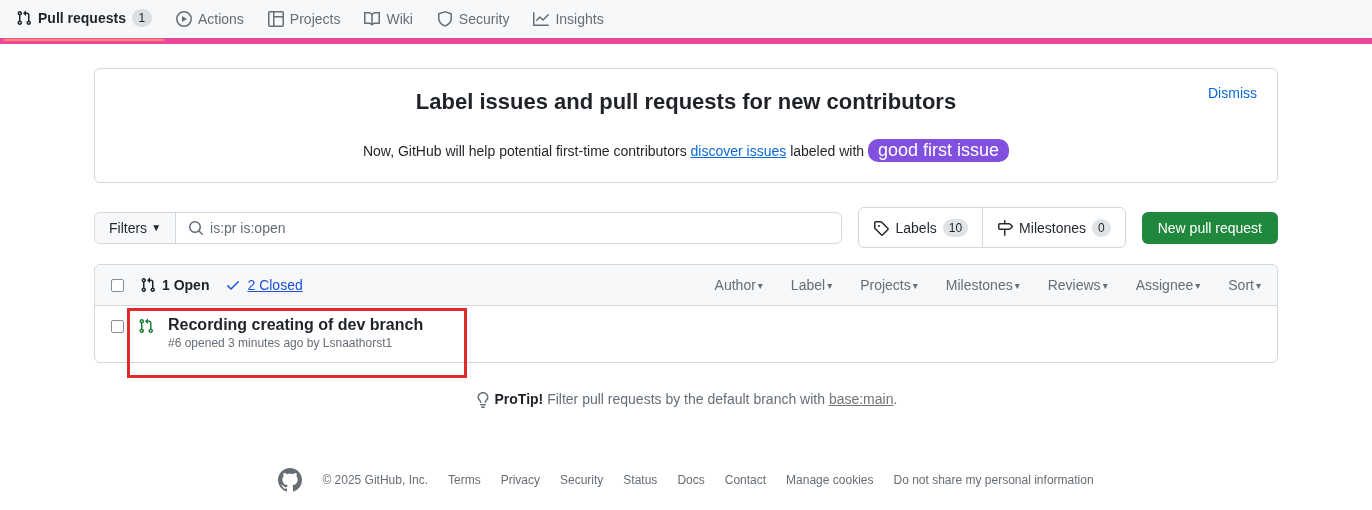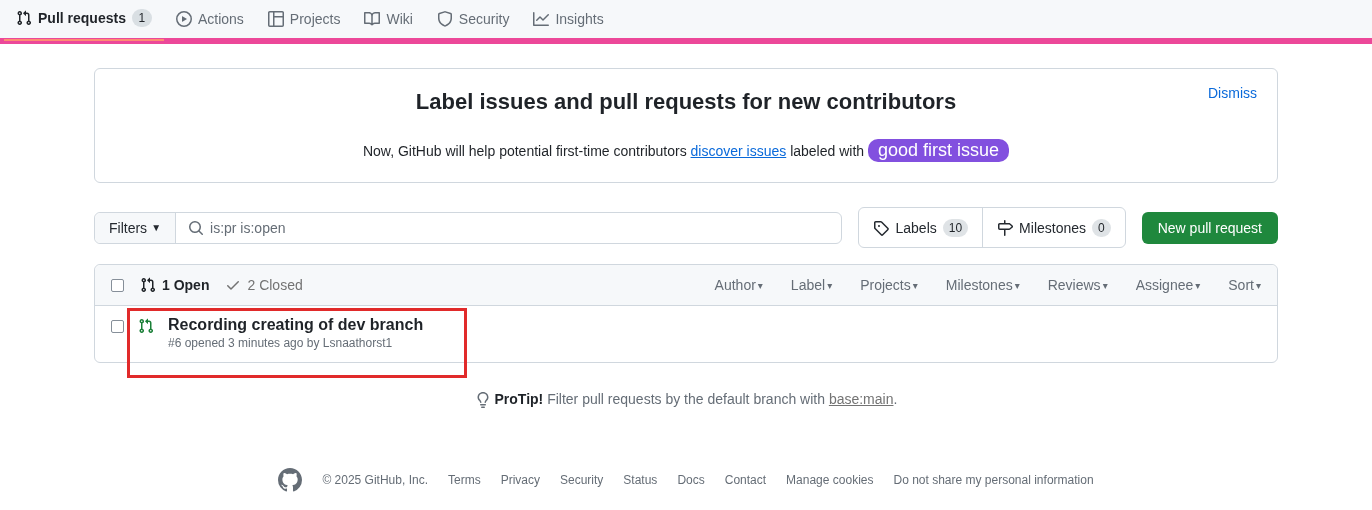--- a/index.html
+++ b/index.html
@@ -164,21 +164,21 @@
   <div class="list-box">
     <div class="list-header">
       <div class="left">
         <span class="checkbox"></span>
         <span class="state-link" style="font-weight:600;color:#1f2328;">
           <span class="icon" style="width:16px;height:16px;"><svg viewBox="0 0 16 16" width="16" height="16">
                 <path d="M1.5 3.25a2.25 2.25 0 1 1 3 2.122v5.256a2.251 2.251 0 1 1-1.5 0V5.372A2.25 2.25 0 0 1 1.5 3.25Zm5.677-.177L9.573.677A.25.25 0 0 1 10 .854V2.5h1A2.5 2.5 0 0 1 13.5 5v5.628a2.251 2.251 0 1 1-1.5 0V5a1 1 0 0 0-1-1h-1v1.646a.25.25 0 0 1-.427.177L7.177 3.427a.25.25 0 0 1 0-.354ZM3.75 2.5a.75.75 0 1 0 0 1.5.75.75 0 0 0 0-1.5Zm0 9.5a.75.75 0 1 0 0 1.5.75.75 0 0 0 0-1.5Zm8.25.75a.75.75 0 1 0 1.5 0 .75.75 0 0 0-1.5 0Z"></path>
               </svg></span>
           <span>1 Open</span>
         </span>
-        <span class="state-link" style="color:#737373;">
+        <span class="state-link" style="color:#1d4ed8;text-decoration:underline;">
           <span class="icon" style="width:16px;height:16px;"><svg viewBox="0 0 16 16" width="16" height="16">
                 <path d="M13.78 4.22a.75.75 0 0 1 0 1.06l-7.25 7.25a.75.75 0 0 1-1.06 0L2.22 9.28a.751.751 0 0 1 .018-1.042.751.751 0 0 1 1.042-.018L6 10.94l6.72-6.72a.75.75 0 0 1 1.06 0Z"></path>
               </svg></span>
           <span>2 Closed</span>
         </span>
       </div>
       <div class="right">
         <span class="filter-drop">
             <span>Author</span>
             <span class="caret">▾</span>

